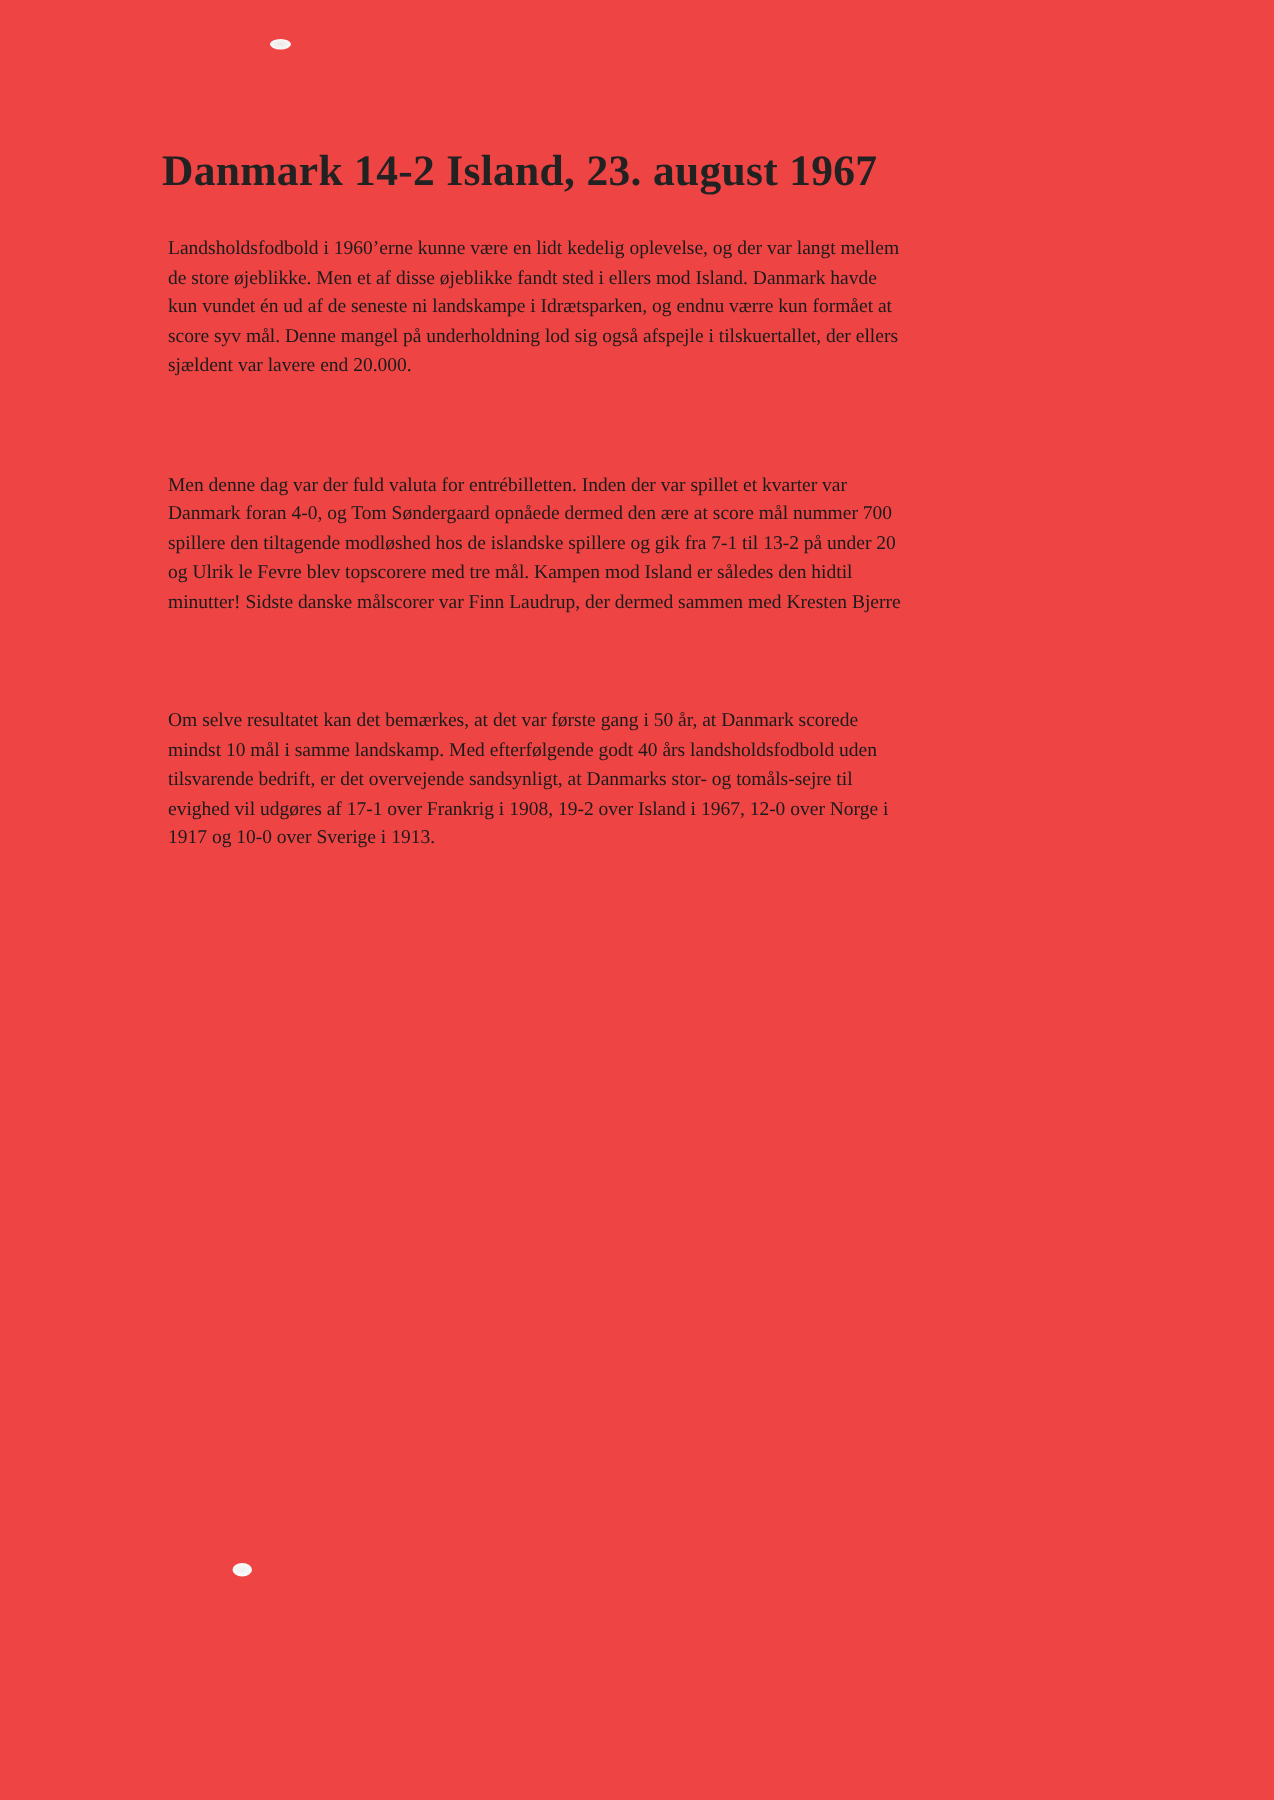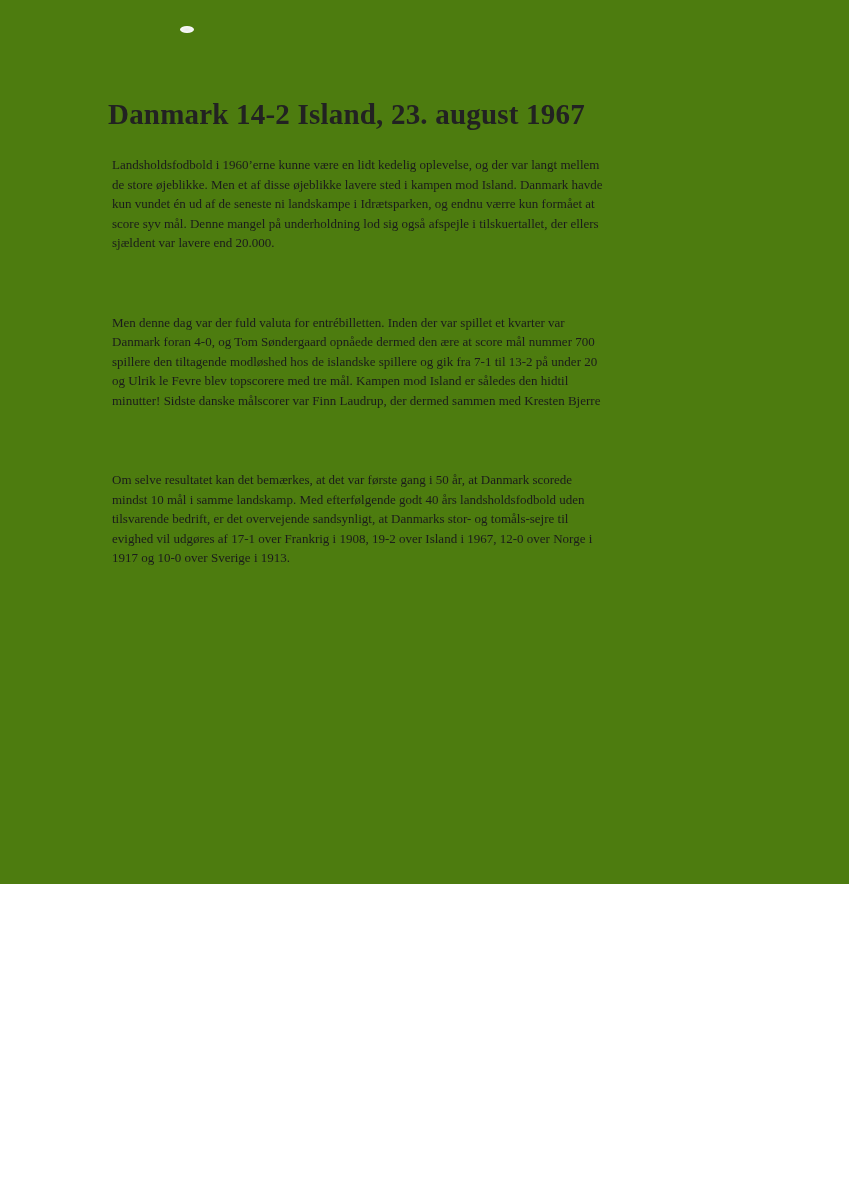--- a/index.html
+++ b/index.html
@@ -3,22 +3,22 @@
 <meta charset="utf-8">
 <style>
   html, body {
     margin: 0;
     padding: 0;
     background: #ffffff;
   }
   .page {
     position: relative;
     width: 849px;
-    height: 884px;
-    background: #4d7c0f;
+    height: 1200px;
+    background: #ef4444;
     overflow: hidden;
     font-family: "Liberation Serif", "DejaVu Serif", serif;
     color: #1b1b1b;
   }
   .content {
     position: absolute;
     left: 108px;
     top: 96px;
     width: 665px;
   }
@@ -68,21 +68,21 @@
 
 <div class="page">
   <div class="smudge smudge-a"></div>
   <div class="smudge smudge-b"></div>
 
   <div class="content">
     <h1 class="doc-title">Danmark 14-2 Island, 23. august 1967</h1>
 
     <div class="para">
         <div class="line">Landsholdsfodbold i 1960’erne kunne være en lidt kedelig oplevelse, og der var langt mellem</div>
-        <div class="line">de store øjeblikke. Men et af disse øjeblikke lavere sted i kampen mod Island. Danmark havde</div>
+        <div class="line">de store øjeblikke. Men et af disse øjeblikke fandt sted i ellers mod Island. Danmark havde</div>
         <div class="line">kun vundet én ud af de seneste ni landskampe i Idrætsparken, og endnu værre kun formået at</div>
         <div class="line">score syv mål. Denne mangel på underholdning lod sig også afspejle i tilskuertallet, der ellers</div>
         <div class="line">sjældent var lavere end 20.000.</div>
       </div>
 
     <div class="para">
         <div class="line">Men denne dag var der fuld valuta for entrébilletten. Inden der var spillet et kvarter var</div>
         <div class="line">Danmark foran 4-0, og Tom Søndergaard opnåede dermed den ære at score mål nummer 700</div>
         <div class="line">spillere den tiltagende modløshed hos de islandske spillere og gik fra 7-1 til 13-2 på under 20</div>
         <div class="line">og Ulrik le Fevre blev topscorere med tre mål. Kampen mod Island er således den hidtil</div>

